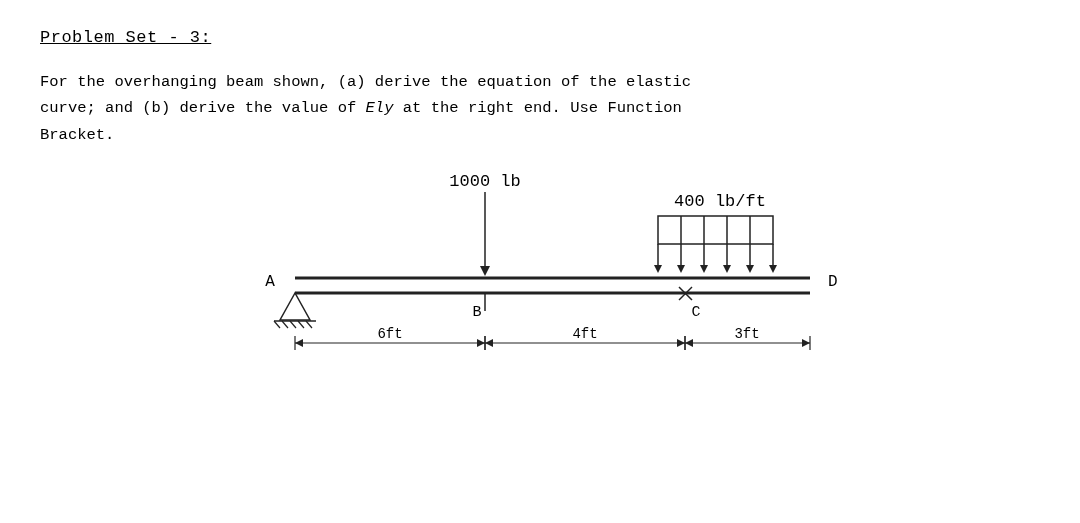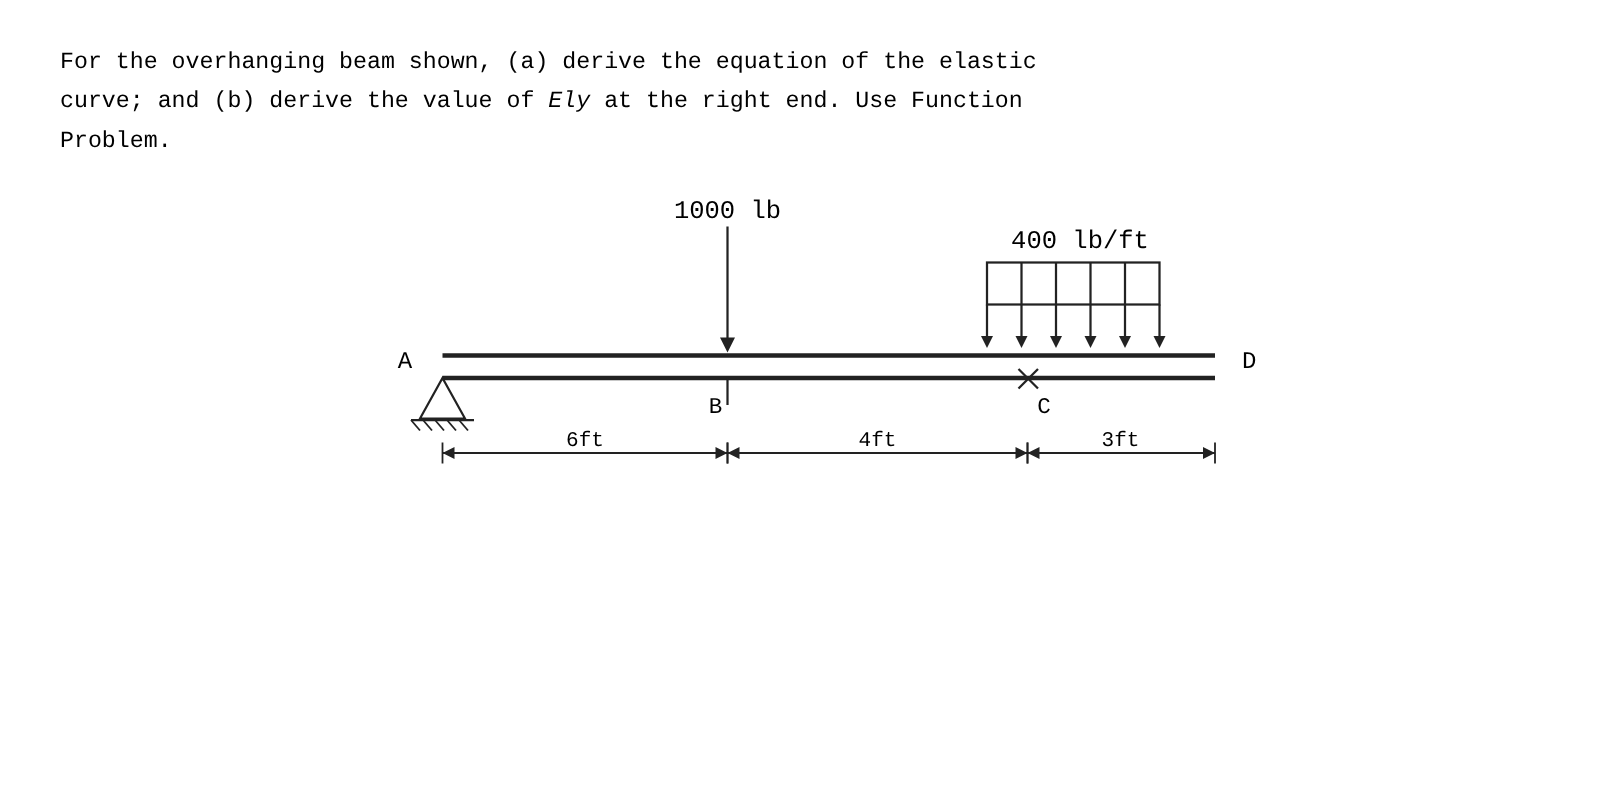--- a/index.html
+++ b/index.html
@@ -44,24 +44,25 @@
       left: 50%;
       transform: translateX(-50%);
       width: 620px;
       height: 280px;
     }
   </style>
 </head>
 <body>
 
 <div class="page-content">
+  <div class="title">Problem Set - 3:</div>
   <div class="description">
     <span>For the overhanging beam shown,  (a) derive the equation of the elastic</span><br>
     <span>curve; and (b) derive the value of </span><em>Ely</em><span> at the right end.  Use Function</span><br>
-    <span>Problem.</span>
+    <span>Bracket.</span>
   </div>
 
   <div class="diagram-area">
     <svg class="beam-diagram" viewBox="0 0 620 260">
 
       <text x="255" y="18" font-family="Courier New" font-size="17" text-anchor="middle">1000 lb</text>
 
       <text x="490" y="38" font-family="Courier New" font-size="17" text-anchor="middle">400 lb/ft</text>
 
       <rect x="428" y="48" width="115" height="28" fill="none" stroke="#222" stroke-width="1.5"></rect>

